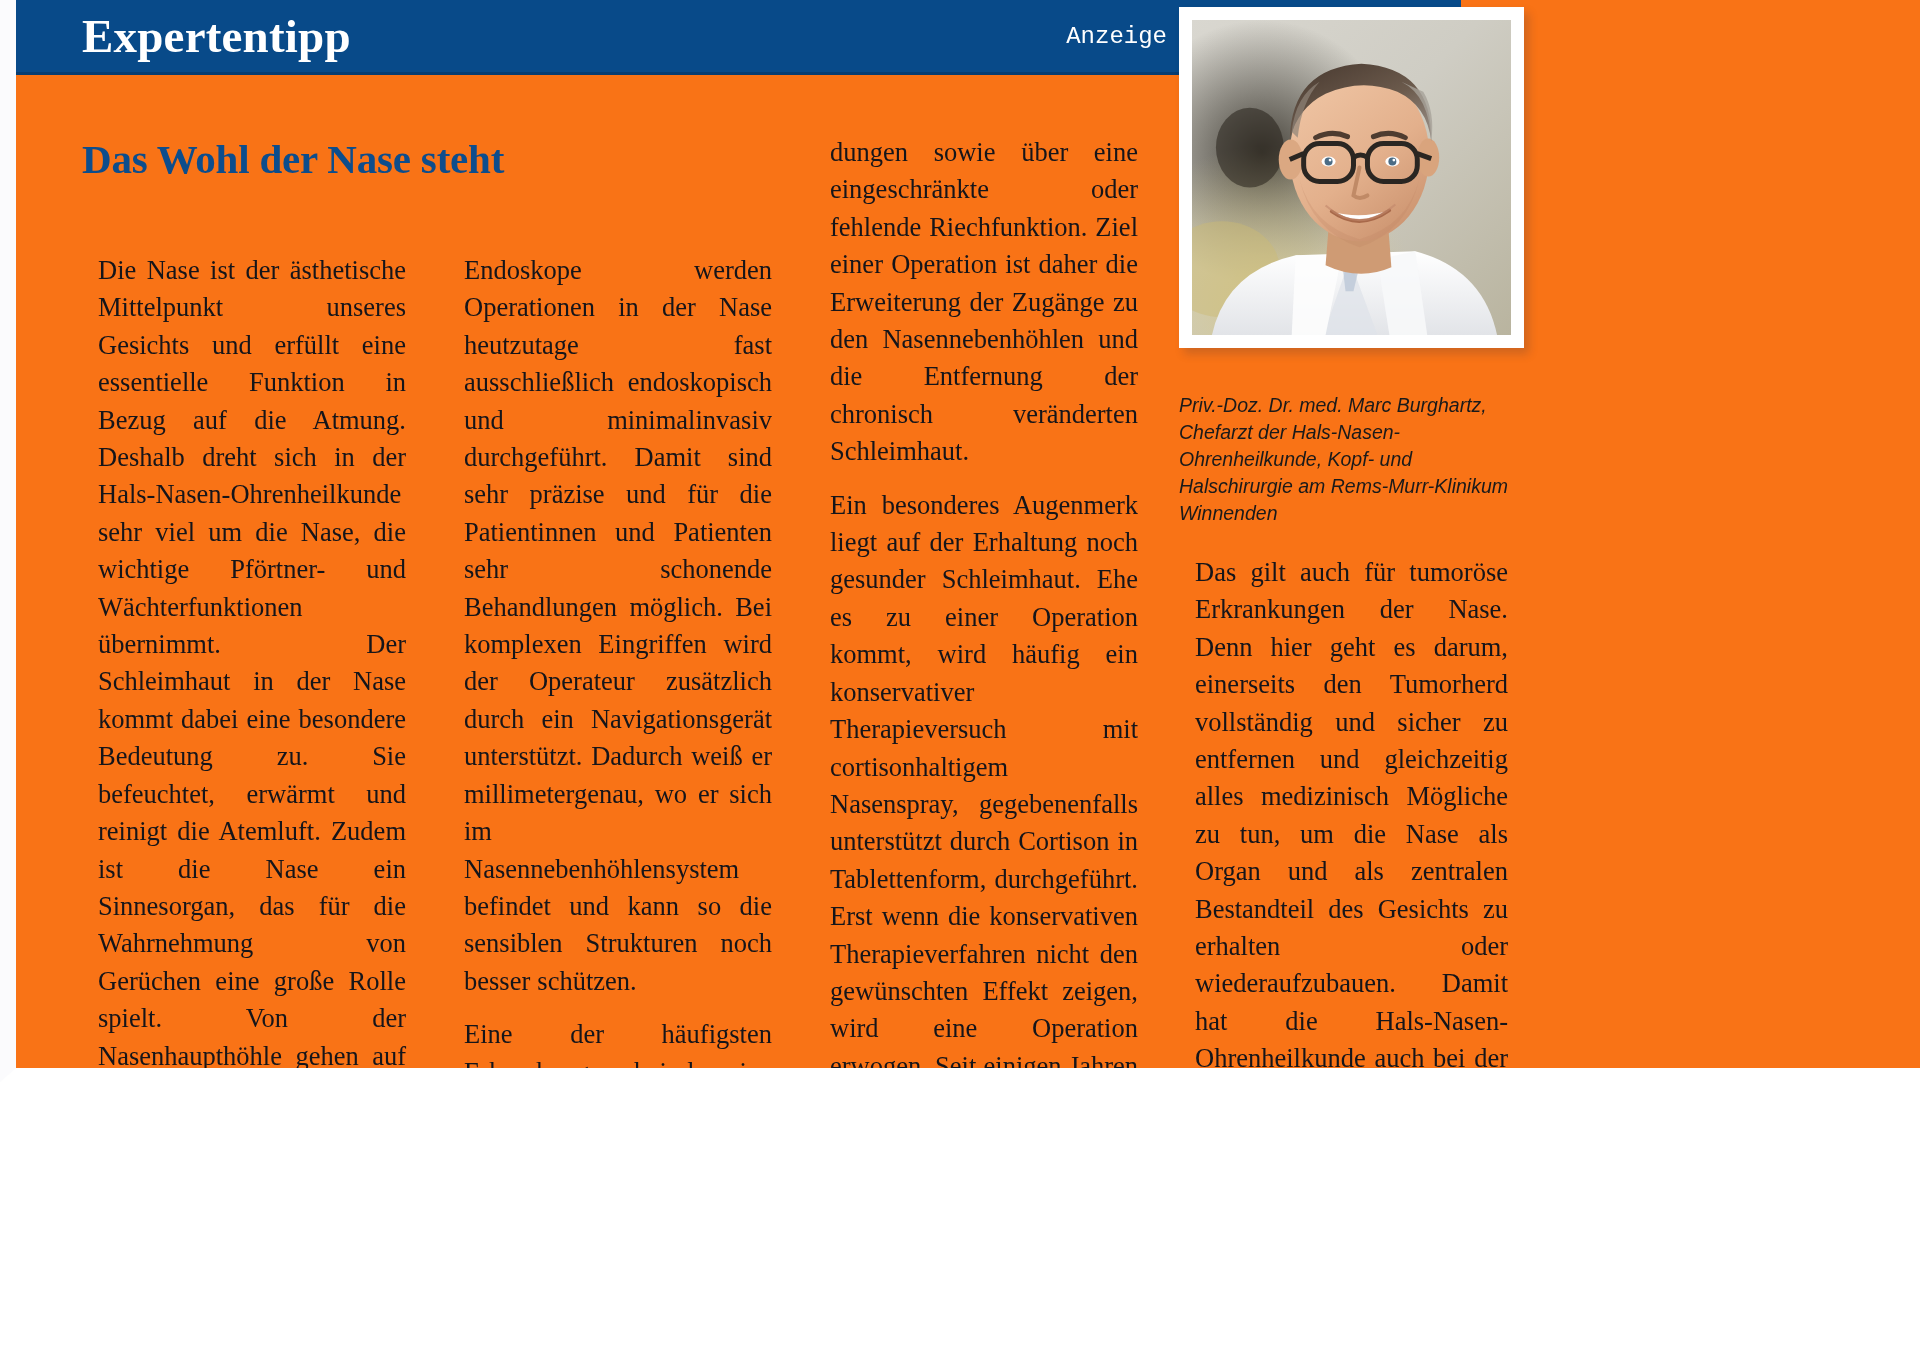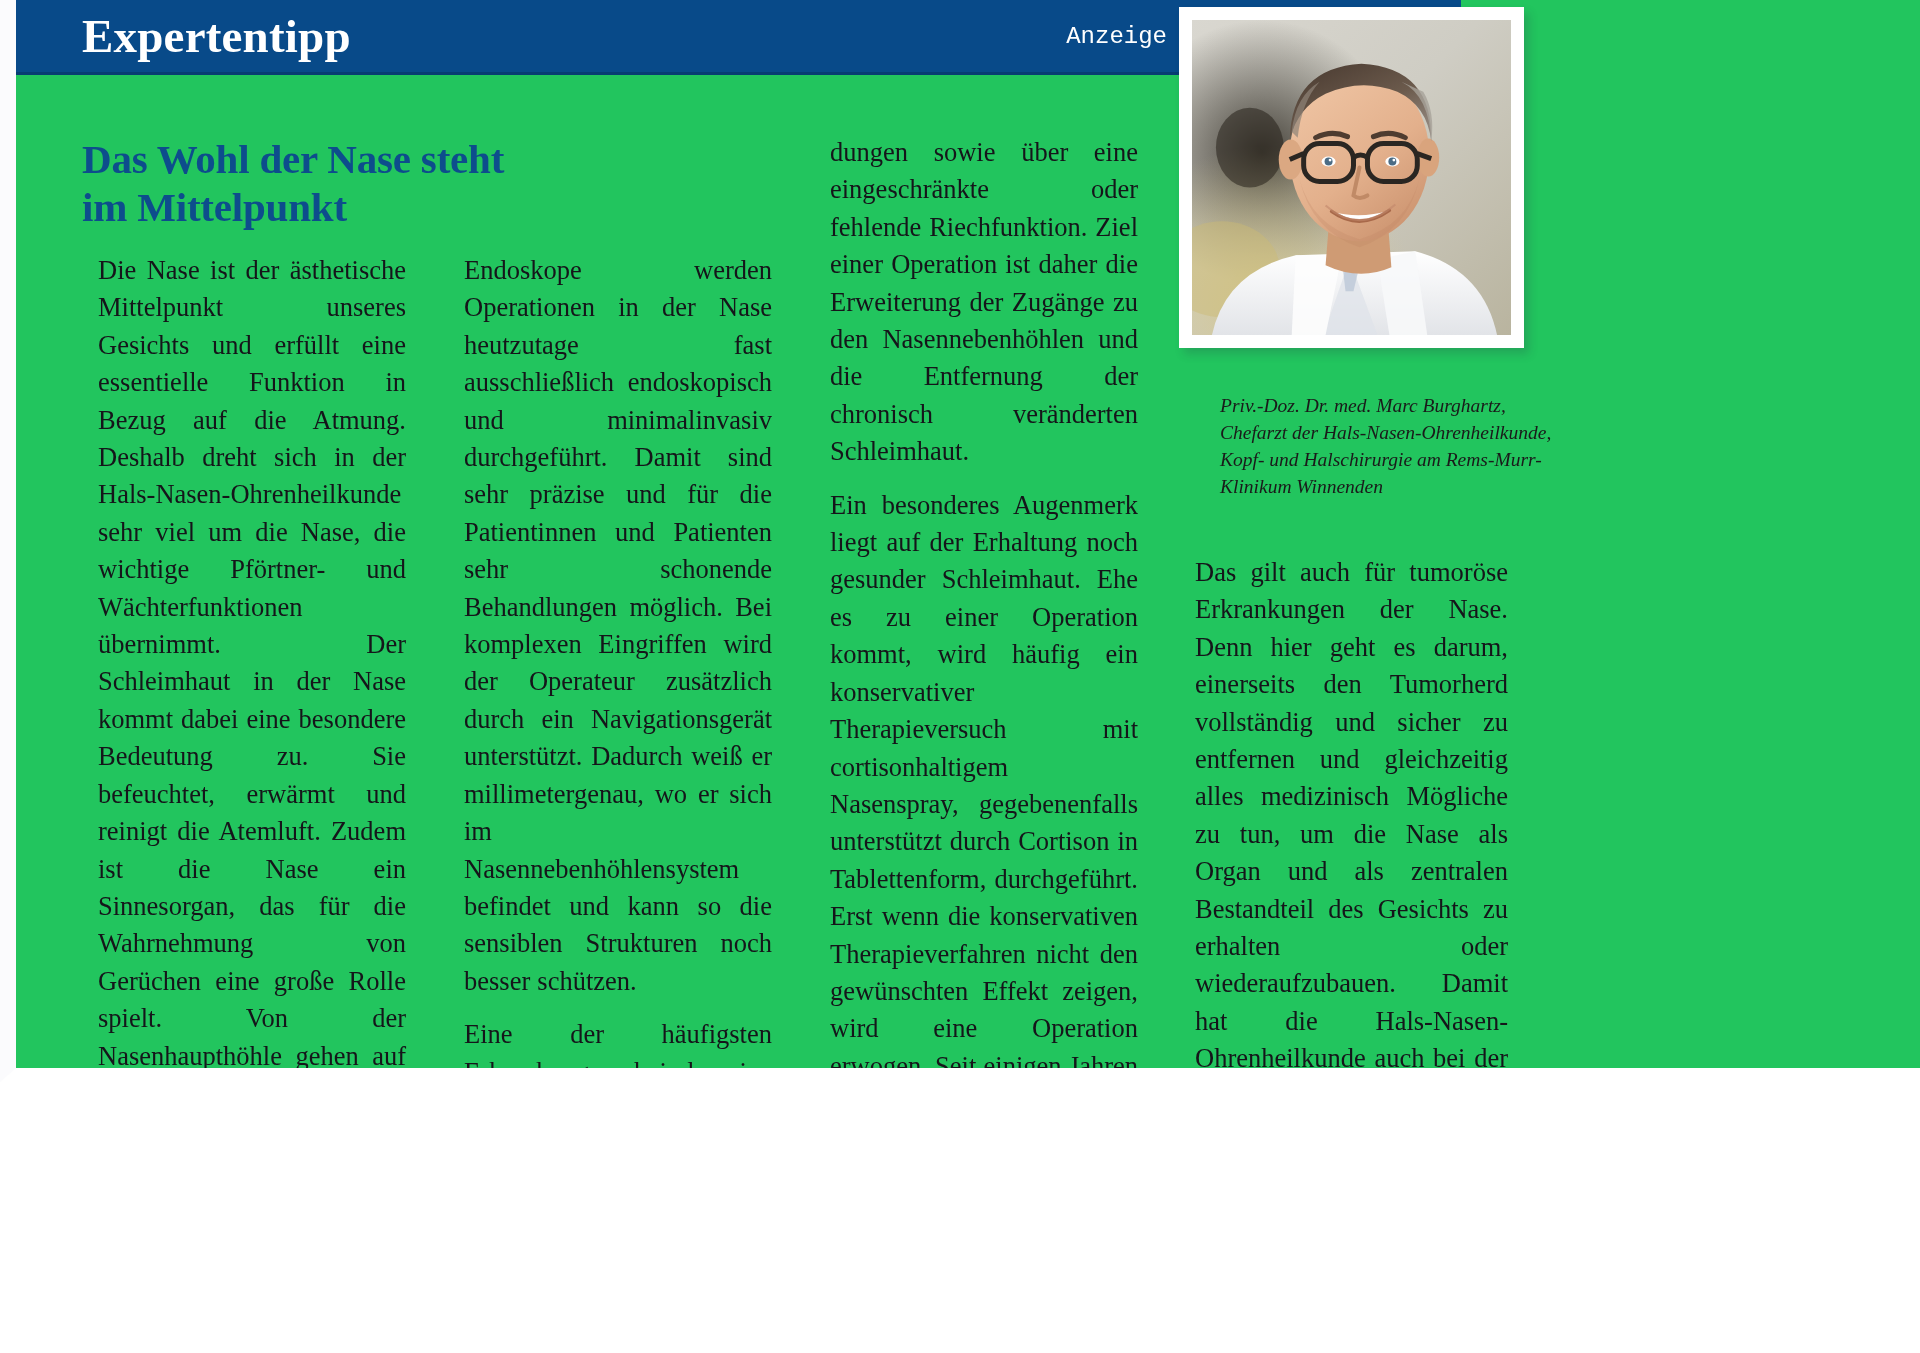--- a/index.html
+++ b/index.html
@@ -12,21 +12,21 @@
     height: 1353px;
     background: #ffffff;
     font-family: "Liberation Serif", "DejaVu Serif", serif;
     overflow: hidden;
   }
 
   .page {
     position: relative;
     width: 1920px;
     height: 1082px;
-    background: #22c55e;
+    background: #f97316;
     box-sizing: border-box;
     border-left: 16px solid #fbfbfd;
     border-bottom: 14px solid #ffffff;
     overflow: hidden;
   }
 
   
   .banner {
     position: absolute;
     left: 0;
@@ -97,24 +97,24 @@
   }
   .portrait svg {
     display: block;
     width: 100%;
     height: 100%;
   }
 
   
   .caption {
     position: absolute;
-    left: 1204px;
+    left: 1163px;
     top: 392px;
     width: 350px;
-    font-family: Liberation Serif, serif;
+    font-family: Liberation Sans, sans-serif;
     font-style: italic;
     font-size: 19.5px;
     line-height: 27px;
     color: #1a1a1a;
   }
 
   
   .col {
     position: absolute;
     width: 340px;
@@ -141,21 +141,20 @@
 
 <div class="page">
 
   <div class="banner">
     <div class="banner-title">Expertentipp</div>
     <div class="banner-label">Anzeige</div>
   </div>
 
   <h1 class="headline">
     <span class="hl-line">Das Wohl der Nase steht</span>
-    <span class="hl-line">im Mittelpunkt</span>
   </h1>
 
   <div class="portrait-frame">
     <div class="portrait">
       <svg viewBox="0 0 320 316" preserveAspectRatio="xMidYMid slice" aria-hidden="true">
         <defs>
           <linearGradient id="bgGrad" x1="0" y1="0" x2="1" y2="1">
             <stop offset="0%" stop-color="#d9d7d0"></stop>
             <stop offset="45%" stop-color="#cfcdc4"></stop>
             <stop offset="100%" stop-color="#b9b49f"></stop>

